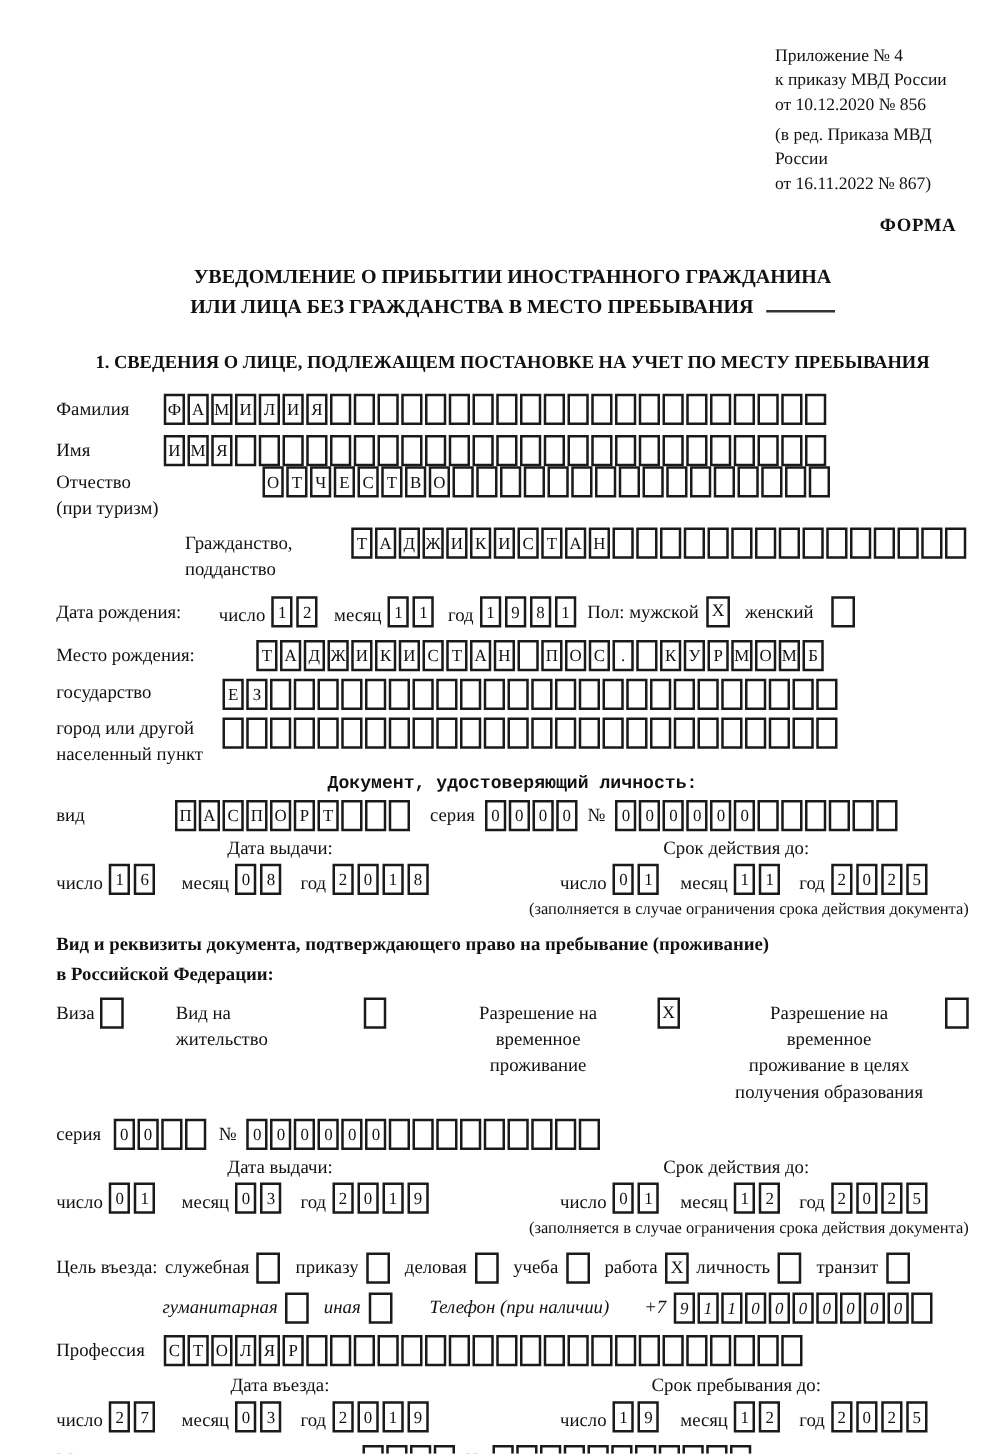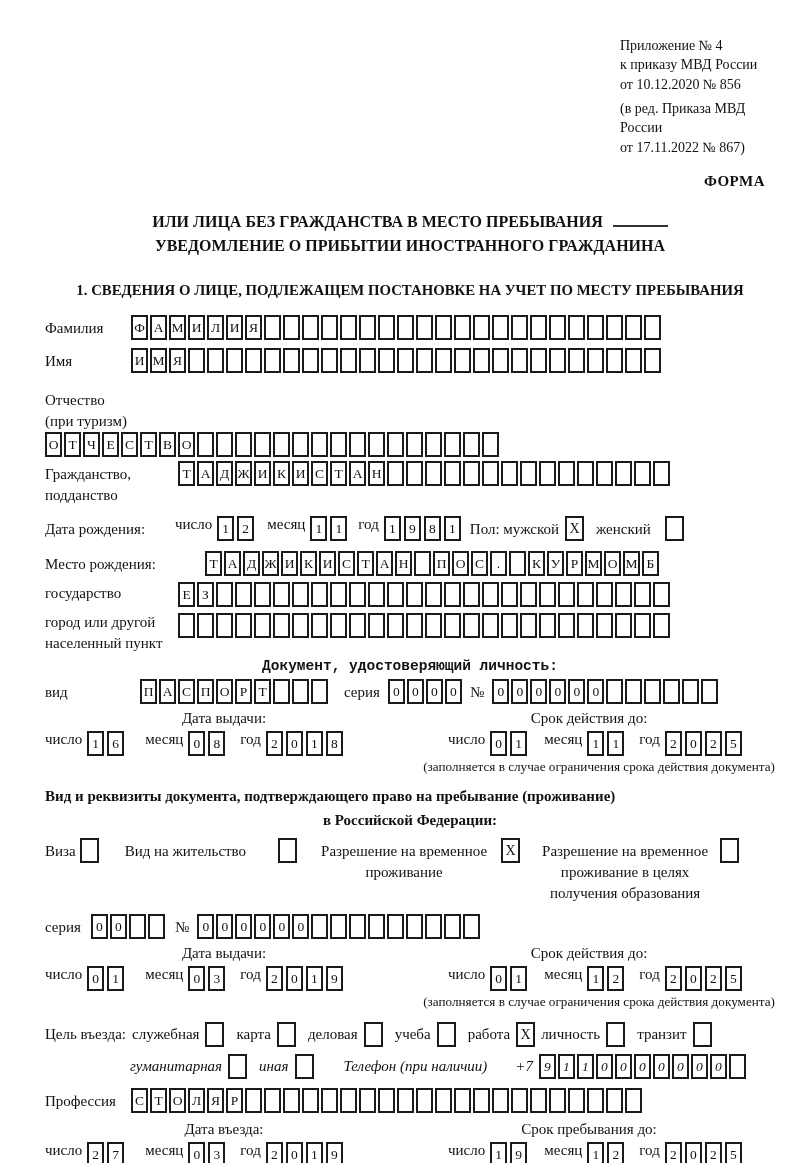--- a/index.html
+++ b/index.html
@@ -26,82 +26,82 @@
   .cell {
     display:inline-block; width:17px; height:25px; border:2px solid #1a1a1a;
     margin-right:2px; text-align:center; font-size:13.5px; line-height:22px;
     vertical-align:top; background:#fff;
   }
   .cb {
     display:inline-block; width:19px; height:25px; border:2px solid #1a1a1a;
     text-align:center; font-size:14px; line-height:22px; vertical-align:top; background:#fff;
   }
   
-  .dg { display:inline-flex; align-items:flex-start; }
+  .dg { display:inline-flex; align-items:flex-end; }
   .dg .dlbl { font-size:15px; margin-right:5px; }
   .dg .boxes .cell { margin-right:3px; }
   .daterow { display:flex; margin-top:6px; }
   .dcol-l { width:358px; }
   .dcol-r { flex:1; }
   .dhead { text-align:center; font-size:15px; margin-bottom:3px; }
   .note { text-align:right; font-size:13.2px; margin-top:3px; }
   .intro { font-size:15px; margin-top:10px; line-height:1.5;font-weight:bold; }
   
-  .opts { display:flex; align-items:flex-start; margin-top:6px; }
+  .opts { display:flex; align-items:flex-start; margin-top:6px;gap:16px; }
   .opt { display:flex; align-items:flex-start; }
   .opt .olbl { font-size:15px; line-height:21px; padding-top:3px; }
   .opt .center { text-align:center; }
   .purpose { display:flex; align-items:center; flex-wrap:nowrap; margin-top:12px; font-size:15px; }
   .purpose > span { margin-right:6px; }
   .purpose .cb { margin-right:12px; }
   .mig-gap { width:62px; }
 </style>
 </head>
 <body>
 
 <div class="page">
 
   <div class="hdr">
     <div>Приложение № 4</div>
     <div>к приказу МВД России</div>
     <div>от 10.12.2020 № 856</div>
     <div class="ed">
       <div>(в ред. Приказа МВД России</div>
-      <div>от 17.11.2022 № 867)</div>
+      <div>от 16.11.2022 № 867)</div>
     </div>
   </div>
 
   <div class="forma">ФОРМА</div>
 
   <div class="title">
+    <div>УВЕДОМЛЕНИЕ О ПРИБЫТИИ ИНОСТРАННОГО ГРАЖДАНИНА</div>
     <div><span>ИЛИ ЛИЦА БЕЗ ГРАЖДАНСТВА В МЕСТО ПРЕБЫВАНИЯ</span><span class="tblank"></span></div>
-    <div>УВЕДОМЛЕНИЕ О ПРИБЫТИИ ИНОСТРАННОГО ГРАЖДАНИНА</div>
   </div>
 
   <div class="sec">1. СВЕДЕНИЯ О ЛИЦЕ, ПОДЛЕЖАЩЕМ ПОСТАНОВКЕ НА УЧЕТ ПО МЕСТУ ПРЕБЫВАНИЯ</div>
 
   <div class="row" style="margin-top:16px;">
     <span class="lc w86">Фамилия</span>
     <span class="boxes"><span class="cell">Ф</span><span class="cell">А</span><span class="cell">М</span><span class="cell">И</span><span class="cell">Л</span><span class="cell">И</span><span class="cell">Я</span><span class="cell"></span><span class="cell"></span><span class="cell"></span><span class="cell"></span><span class="cell"></span><span class="cell"></span><span class="cell"></span><span class="cell"></span><span class="cell"></span><span class="cell"></span><span class="cell"></span><span class="cell"></span><span class="cell"></span><span class="cell"></span><span class="cell"></span><span class="cell"></span><span class="cell"></span><span class="cell"></span><span class="cell"></span><span class="cell"></span><span class="cell"></span></span>
   </div>
 
   <div class="row">
     <span class="lc w86">Имя</span>
     <span class="boxes"><span class="cell">И</span><span class="cell">М</span><span class="cell">Я</span><span class="cell"></span><span class="cell"></span><span class="cell"></span><span class="cell"></span><span class="cell"></span><span class="cell"></span><span class="cell"></span><span class="cell"></span><span class="cell"></span><span class="cell"></span><span class="cell"></span><span class="cell"></span><span class="cell"></span><span class="cell"></span><span class="cell"></span><span class="cell"></span><span class="cell"></span><span class="cell"></span><span class="cell"></span><span class="cell"></span><span class="cell"></span><span class="cell"></span><span class="cell"></span><span class="cell"></span><span class="cell"></span></span>
   </div>
 
-  <div class="row" style="margin-top:14px;flex-direction:column;">
+  <div class="row" style="margin-top:0;">
     <span class="lc w165">
       <div>Отчество</div>
       <div>(при туризм)</div>
     </span>
     <span class="boxes"><span class="cell">О</span><span class="cell">Т</span><span class="cell">Ч</span><span class="cell">Е</span><span class="cell">С</span><span class="cell">Т</span><span class="cell">В</span><span class="cell">О</span><span class="cell"></span><span class="cell"></span><span class="cell"></span><span class="cell"></span><span class="cell"></span><span class="cell"></span><span class="cell"></span><span class="cell"></span><span class="cell"></span><span class="cell"></span><span class="cell"></span><span class="cell"></span><span class="cell"></span><span class="cell"></span><span class="cell"></span><span class="cell"></span></span>
   </div>
 
-  <div class="row" style="margin-top:4px;">
+  <div class="row" style="margin-top:4px;justify-content:flex-end;">
     <span class="lc w133">
       <div>Гражданство,</div>
       <div>подданство</div>
     </span>
     <span class="boxes"><span class="cell">Т</span><span class="cell">А</span><span class="cell">Д</span><span class="cell">Ж</span><span class="cell">И</span><span class="cell">К</span><span class="cell">И</span><span class="cell">С</span><span class="cell">Т</span><span class="cell">А</span><span class="cell">Н</span><span class="cell"></span><span class="cell"></span><span class="cell"></span><span class="cell"></span><span class="cell"></span><span class="cell"></span><span class="cell"></span><span class="cell"></span><span class="cell"></span><span class="cell"></span><span class="cell"></span><span class="cell"></span><span class="cell"></span><span class="cell"></span><span class="cell"></span></span>
   </div>
 
   <div class="row" style="margin-top:10px; align-items:center;">
     <span class="lc" style="width:118px;">Дата рождения:</span>
     <span class="dg" style="margin-left:12px;">
@@ -175,21 +175,21 @@
       </span>
       <span class="dg" style="margin-left:8px;">
         <span class="dlbl">год</span>
         <span class="boxes"><span class="cell">2</span><span class="cell">0</span><span class="cell">2</span><span class="cell">5</span></span>
       </span>
     </div>
   </div>
   <div class="note">(заполняется в случае ограничения срока действия документа)</div>
 
   <div class="intro">Вид и реквизиты документа, подтверждающего право на пребывание (проживание)</div>
-  <div class="intro" style="margin-top:2px;text-align:center;">в Российской Федерации:</div>
+  <div class="intro" style="margin-top:2px;">в Российской Федерации:</div>
 
   <div class="opts">
     <span class="opt">
       <span class="olbl">Виза</span>
       <span class="cb" style="margin-left:4px;"></span>
     </span>
     <span class="opt" style="margin-left:26px;">
       <span class="olbl">Вид на жительство</span>
       <span class="cb" style="margin-left:32px;"></span>
     </span>
@@ -248,21 +248,21 @@
         <span class="boxes"><span class="cell">2</span><span class="cell">0</span><span class="cell">2</span><span class="cell">5</span></span>
       </span>
     </div>
   </div>
   <div class="note">(заполняется в случае ограничения срока действия документа)</div>
 
   <div class="purpose">
     <span>Цель въезда:</span>
     <span>служебная</span>
     <span class="cb"></span>
-    <span>карта</span>
+    <span>приказу</span>
     <span class="cb"></span>
     <span>деловая</span>
     <span class="cb"></span>
     <span>учеба</span>
     <span class="cb"></span>
     <span>работа</span>
     <span class="cb" style="margin-right:6px;">X</span>
     <span>личность</span>
     <span class="cb"></span>
     <span>транзит</span>

